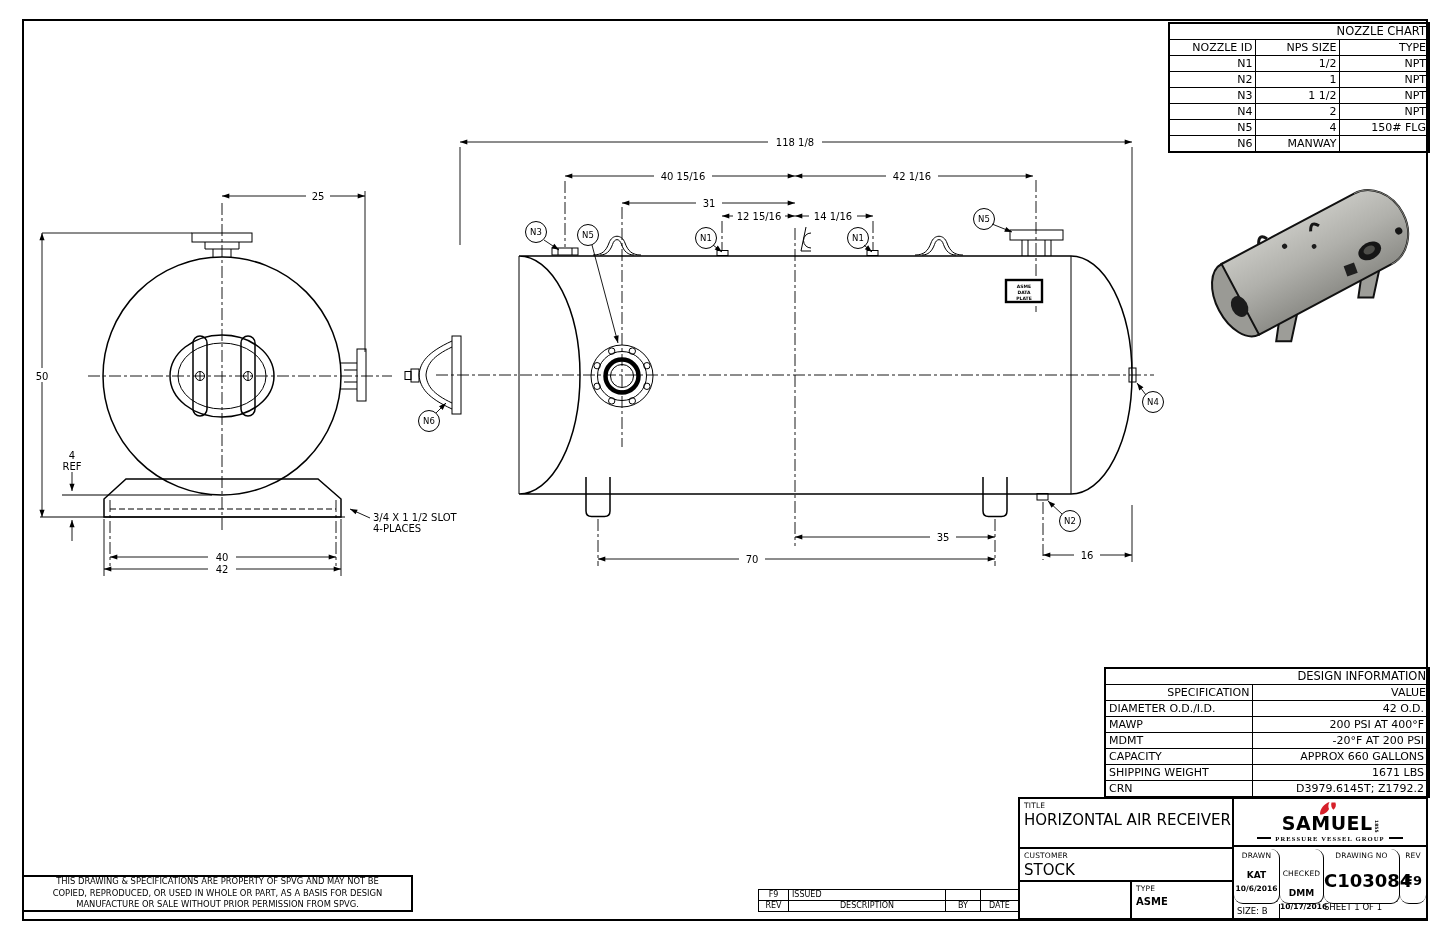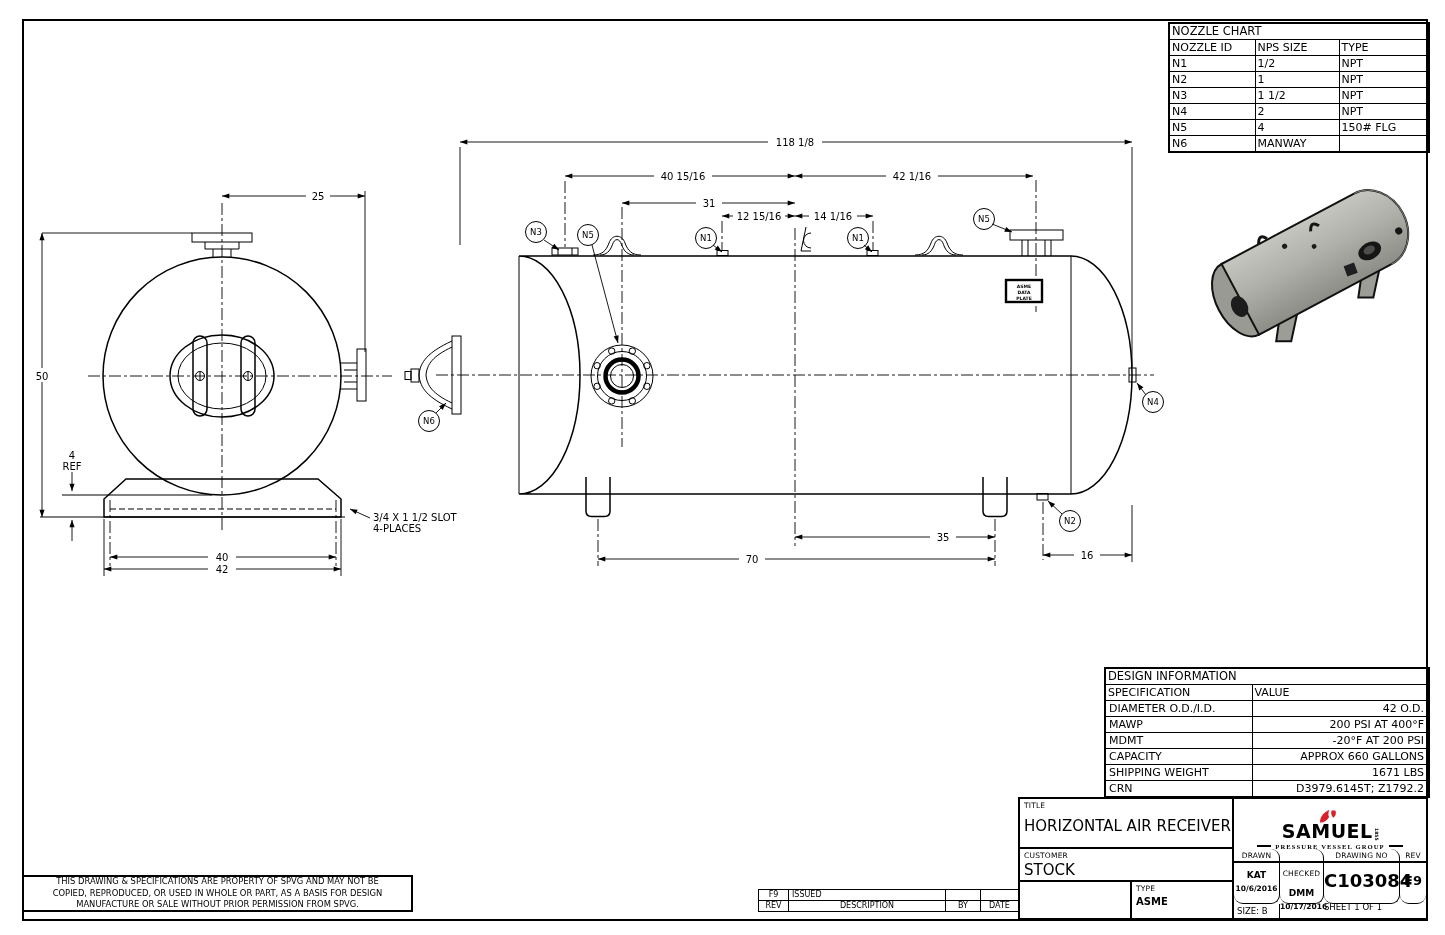--- a/index.html
+++ b/index.html
@@ -17,21 +17,21 @@
   .dim{stroke:#000;stroke-width:.9;fill:none}
   .wht{fill:#fff;stroke:none}
   .dt{font:10px "DejaVu Sans",sans-serif;fill:#000}
   .dtm{text-anchor:middle}
   .bt{font:8.5px "DejaVu Sans",sans-serif;fill:#000;text-anchor:middle}
   .tinyt{font:700 4.5px "DejaVu Sans",sans-serif;fill:#000;text-anchor:middle}
 
   
   table.gtab{position:absolute;border-collapse:collapse;table-layout:fixed;
              font-size:11px;line-height:1;}
-  table.gtab td{border:1.4px solid #000;text-align:left;padding:1px 2px;
+  table.gtab td{border:1.4px solid #000;text-align:right;padding:1px 2px;
                 white-space:nowrap;overflow:hidden;height:13px;}
   table.gtab{border:2.5px solid #000;}
   td.lft{text-align:left !important;padding-left:3px !important;}
   td.rgt{text-align:right !important;padding-right:4px !important;}
   tr.ttl td{font-size:11.5px;}
 
   
   table.revtab{position:absolute;left:758px;top:889px;width:260px;border-collapse:collapse;
                table-layout:fixed;font-size:8px;line-height:1;border:1.6px solid #000;}
   table.revtab td{border:1.2px solid #000;height:10px;text-align:center;padding:0 2px;
@@ -478,24 +478,24 @@
       <span>THIS DRAWING &amp; SPECIFICATIONS ARE PROPERTY OF SPVG AND MAY NOT BE</span><br>
       <span>COPIED, REPRODUCED, OR USED IN WHOLE OR PART, AS A BASIS FOR DESIGN</span><br>
       <span>MANUFACTURE OR SALE WITHOUT PRIOR PERMISSION FROM SPVG.</span>
     </span>
   </div>
 
   <div class="tblock">
 
     <div class="tcell br2 bb2" style="left:0;top:0;width:214px;height:50px;padding:2px 0 0 4px;">
       <div class="lab">TITLE</div>
-      <div style="font-size:15px;margin-top:7px;">HORIZONTAL AIR RECEIVER</div>
-    </div>
-
-    <div class="tcell bb2" style="left:214px;top:0;width:192px;height:64px;">
+      <div style="font-size:15px;margin-top:1px;">HORIZONTAL AIR RECEIVER</div>
+    </div>
+
+    <div class="tcell bb2" style="left:214px;top:0;width:192px;height:48px;">
       <div class="logo-wrap">
         <svg width="22" height="13" viewBox="0 0 22 13">
           <path d="M10.5,0 C5,2 1,6.5 1,12.5 C5,12.5 8.5,10.5 10,7 C9,4.8 9.2,2.3 10.5,0 Z" fill="#d6202a"></path>
           <path d="M12.5,0.5 C11.8,3.2 12.3,6 14.4,7.8 C16.6,6.2 17.6,3.2 16.4,0.5 Z" fill="#d6202a"></path>
         </svg>
         <div class="logo-name-row">
           <span class="logo-name">SAMUEL</span>
           <span class="logo-year">1855</span>
         </div>
         <div class="logo-sub">

